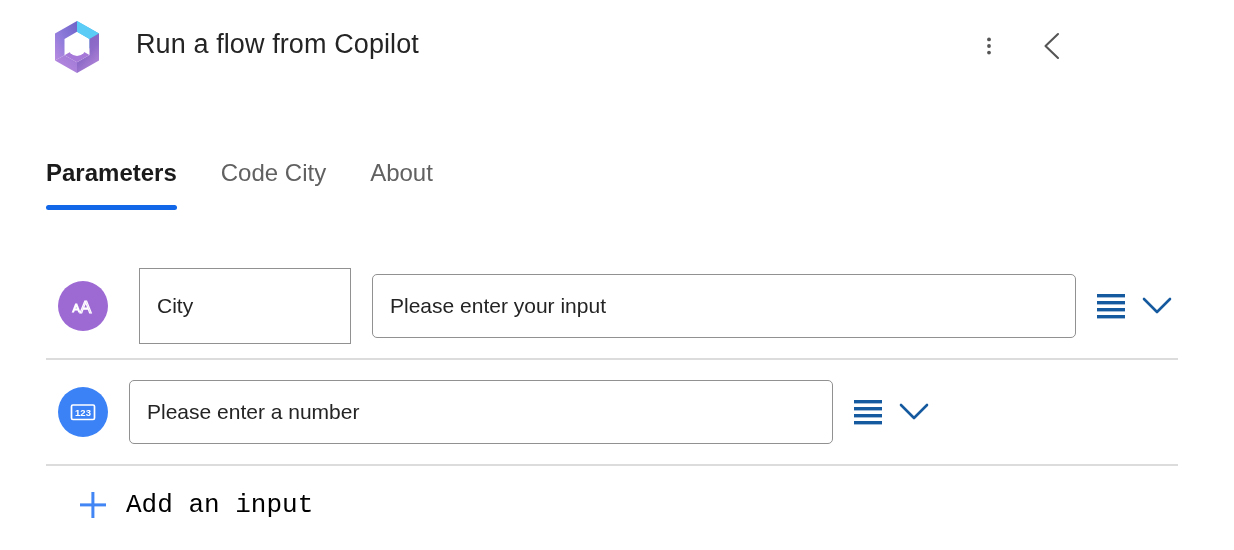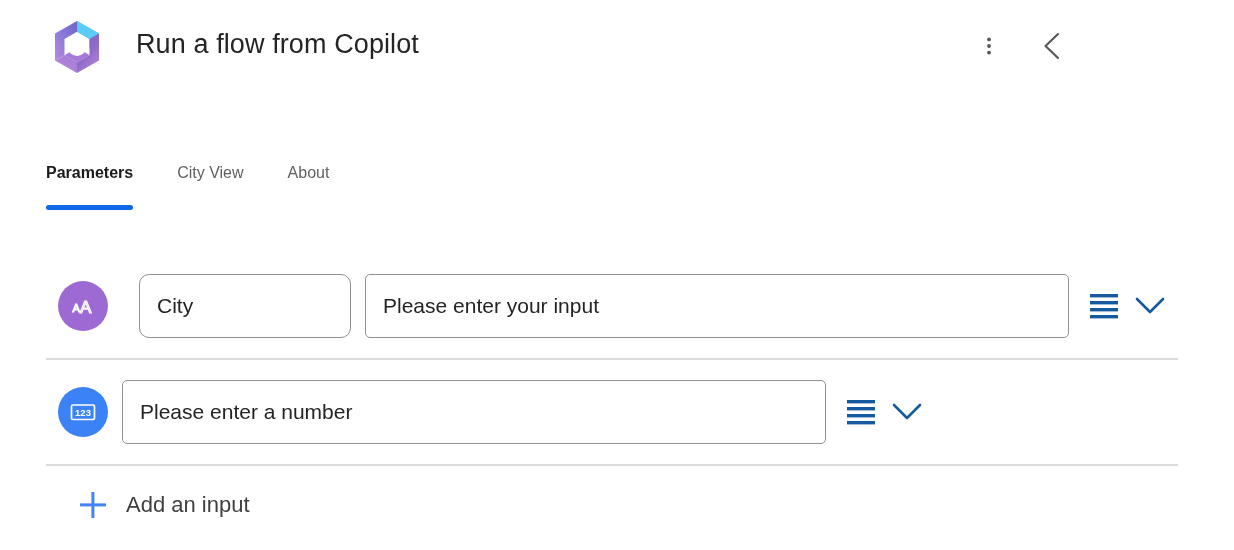--- a/index.html
+++ b/index.html
@@ -61,21 +61,21 @@
   .tabs {
     position: absolute;
     left: 46px; top: 158px;
     display: flex;
     align-items: flex-start;
   }
   .tab {
     position: relative;
     padding: 0 0 22px 0;
     margin-right: 44px;
-    font-size: 16px;
+    font-size: 24px;
     color: #616161;
     font-weight: 400;
     cursor: pointer;
     background: none;
     border: none;
     font-family: inherit;
     white-space: nowrap;
     line-height: 30px;
   }
   .tab:last-child { margin-right: 12px; }
@@ -113,35 +113,35 @@
     display: flex;
     align-items: center;
     justify-content: center;
     flex: 0 0 auto;
   }
   .param-icon.text { background: #9d6ad4; }
   .param-icon.number { background: #3b82f6; }
 
   .name-input {
     width: 212px;
-    height: 64px;
+    height: 76px;
     margin-left: 31px;
     border: 1.6px solid #919191;
-    border-radius: 10px;
+    border-radius: 0;
     padding: 0 17px;
     font-size: 21px;
     font-family: inherit;
     color: #242424;
     background: #fff;
     outline: none;
   }
   .value-input {
     width: 704px;
     height: 64px;
-    margin-left: 14px;
+    margin-left: 21px;
     border: 1.6px solid #919191;
     border-radius: 5px;
     padding: 0 17px;
     font-size: 21px;
     font-family: inherit;
     color: #242424;
     background: #fff;
     outline: none;
   }
   .value-input::placeholder { color: #242424; opacity: 1; }
@@ -175,23 +175,24 @@
     padding: 0;
     cursor: pointer;
     font-family: inherit;
   }
   .add-input .plus {
     width: 30px; height: 30px;
     display: flex; align-items: center; justify-content: center;
     margin-right: 18px;
   }
   .add-input .add-label {
-    font-size: 22px;
-    color: #404040;
+    font-size: 26px;
+    color: #000000;
     white-space: nowrap;
+    font-family: Liberation Mono, monospace;
   }
 </style>
 </head>
 <body>
 
 <div class="header">
 
   <div class="app-logo">
     <svg width="58" height="58" viewBox="0 0 58 58" aria-hidden="true">
       <defs>
@@ -243,21 +244,21 @@
     <button class="icon-btn back" aria-label="Back">
       <svg width="34" height="34" viewBox="0 0 34 34" aria-hidden="true">
         <path d="M22 5 L9.5 17 L22 29" fill="none" stroke="#555555" stroke-width="2.1" stroke-linecap="round" stroke-linejoin="round"></path>
       </svg>
     </button>
   </div>
 </div>
 
 <div class="tabs">
   <button class="tab active">Parameters</button>
-  <button class="tab">City View</button>
+  <button class="tab">Code City</button>
   <button class="tab">About</button>
 </div>
 
 <div class="param-list">
 
   <div class="param-row">
     <div class="param-icon text">
       <svg width="30" height="30" viewBox="0 0 30 30" aria-hidden="true">
         <text x="4.5" y="20.5" font-family="Liberation Sans, sans-serif" font-size="11" fill="none" stroke="#ffffff" stroke-width="1.05">A</text>
         <text x="12" y="21.5" font-family="Liberation Sans, sans-serif" font-size="17" fill="none" stroke="#ffffff" stroke-width="1.15">A</text>

